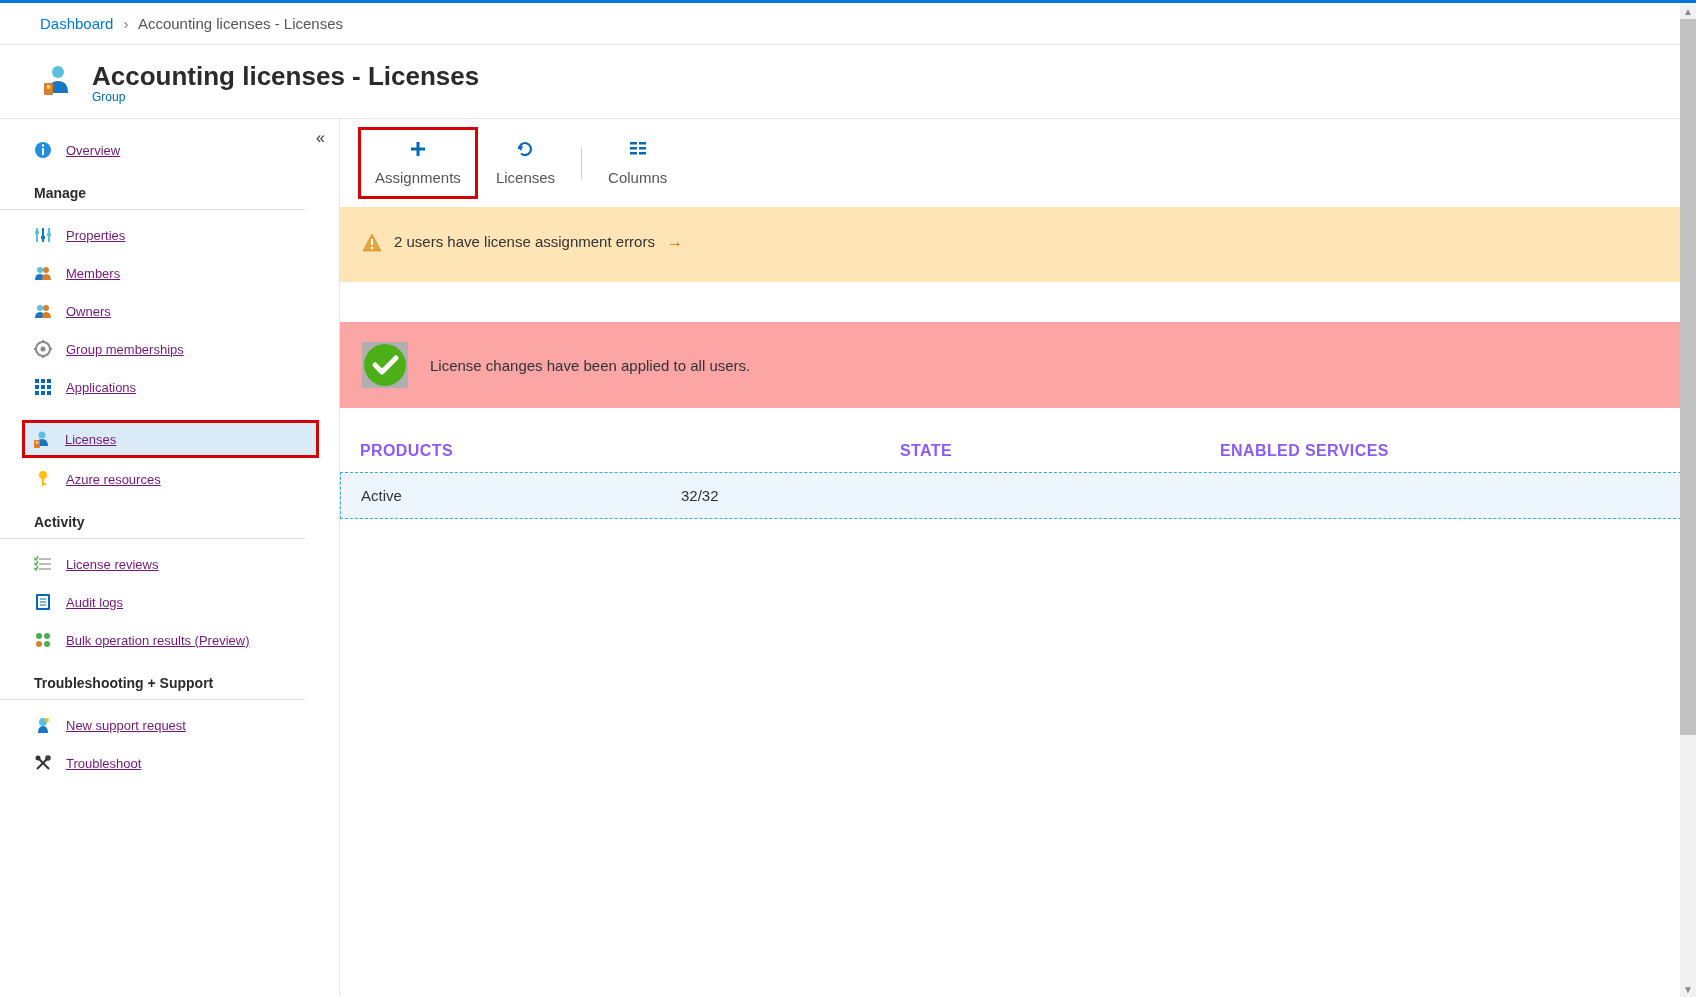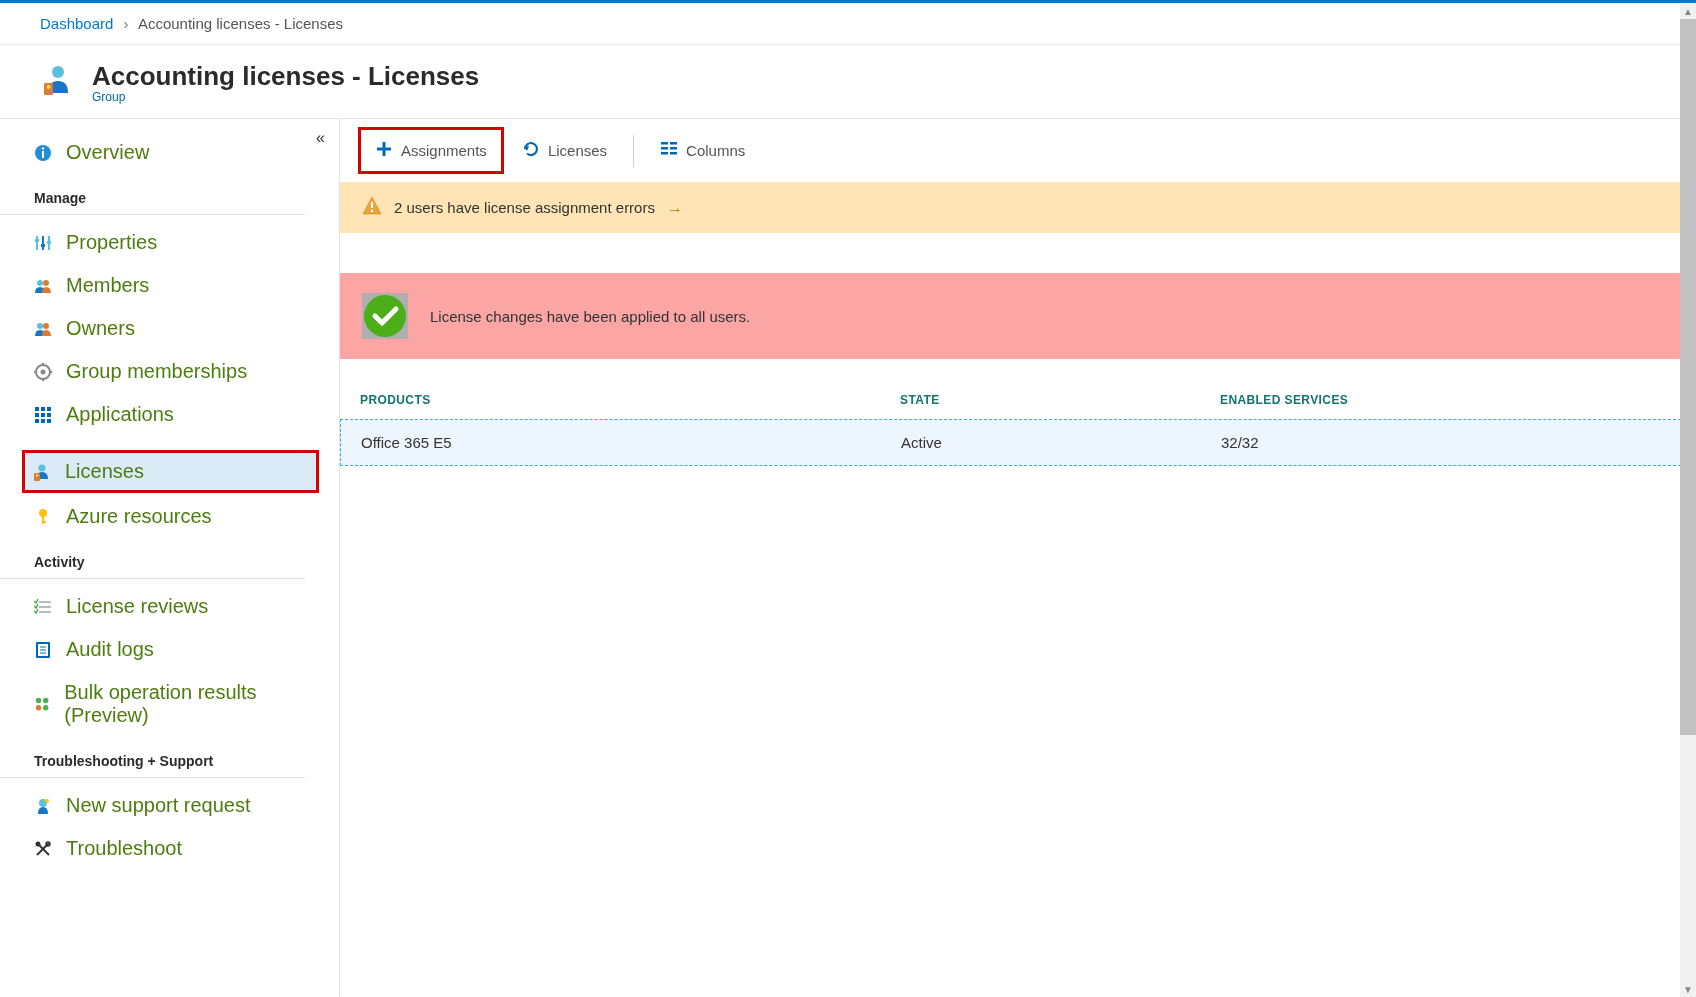--- a/index.html
+++ b/index.html
@@ -66,23 +66,24 @@
       right: 14px;
       font-size: 16px;
       cursor: pointer;
       color: #333;
     }
     .nav-item {
       display: flex;
       align-items: center;
       gap: 14px;
       padding: 10px 20px 10px 34px;
-      font-size: 20px;
-      color: #4d7c0f;
+      font-size: 13px;
+      color: #701a75;
       cursor: pointer;
+      text-decoration: underline;
     }
     .nav-item.selected {
       background: #dbeaf7;
       border: 3px solid #d50000;
       margin: 14px 20px 2px 22px;
       padding: 7px 0 7px 8px;
     }
     .nav-item .icon {
       width: 18px;
       height: 18px;
@@ -109,40 +110,40 @@
       gap: 4px;
     }
     .toolbar-btn {
       display: flex;
       align-items: center;
       gap: 8px;
       padding: 10px 14px;
       color: #555;
       font-size: 15px;
       cursor: pointer;
+      flex-direction: column;
     }
     .toolbar-btn.highlighted {
       border: 3px solid #d50000;
     }
     .toolbar-btn .icon svg {
       width: 18px;
       height: 18px;
     }
     .toolbar-divider {
       width: 1px;
       height: 32px;
       background: #cfcfcf;
       margin: 0 8px;
     }
     .warning-banner {
       background: #ffe4b5;
       display: flex;
-      align-items: center;
       gap: 12px;
-      padding: 14px 22px;
+      padding: 26px 22px;
       font-size: 15px;
       color: #333;
     }
     .warning-banner .icon svg {
       width: 20px;
       height: 20px;
     }
     .warning-arrow {
       color: #c77400;
       font-size: 16px;
@@ -170,23 +171,23 @@
       font-size: 15px;
       color: #333;
     }
     .data-table {
       margin-top: 34px;
       width: 100%;
     }
     .table-header-row {
       display: flex;
       padding: 0 20px 12px 20px;
-      font-size: 12px;
+      font-size: 16px;
       font-weight: 700;
-      color: #0f766e;
+      color: #8b5cf6;
       letter-spacing: 0.4px;
     }
     .table-data-row {
       display: flex;
       padding: 14px 20px;
       font-size: 15px;
       color: #333;
       background: #edf6fd;
       border: 1px dashed #3ea7e0;
     }
@@ -484,21 +485,20 @@
       <span class="status-banner-text">License changes have been applied to all users.</span>
     </div>
 
     <div class="data-table">
       <div class="table-header-row">
         <div class="col-products">PRODUCTS</div>
         <div class="col-state">STATE</div>
         <div class="col-enabled">ENABLED SERVICES</div>
       </div>
       <div class="table-data-row">
-        <div class="col-products">Office 365 E5</div>
         <div class="col-state">Active</div>
         <div class="col-enabled">32/32</div>
       </div>
     </div>
   </div>
 </div>
 
 <div class="scrollbar-right">
   <div class="scrollbar-arrow-up">▲</div>
   <div class="scrollbar-thumb"></div>

